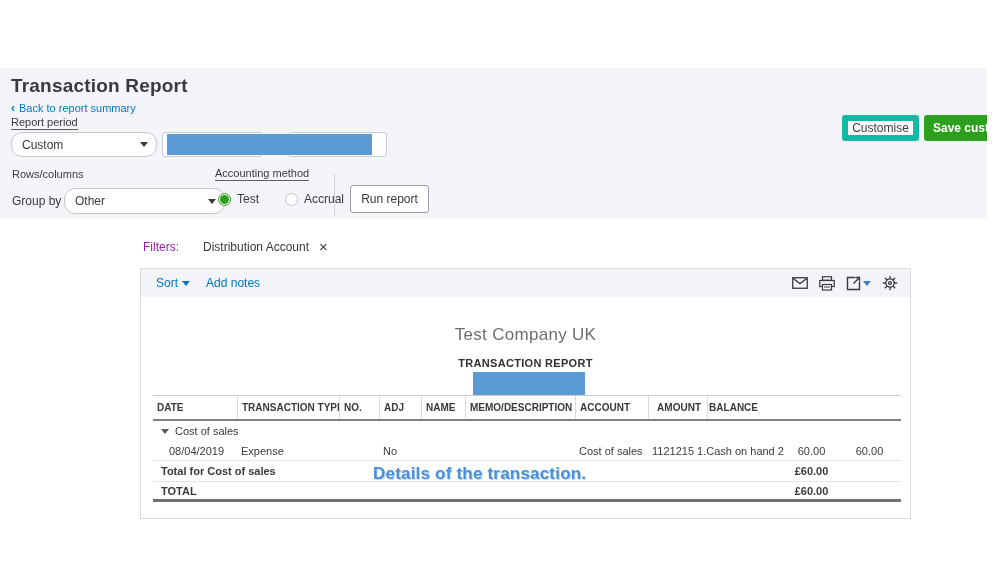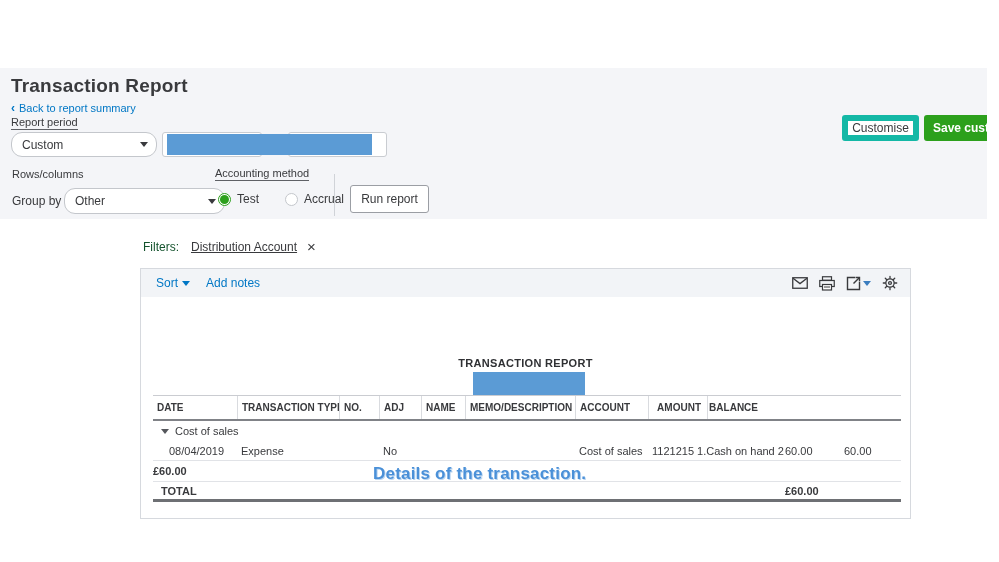--- a/index.html
+++ b/index.html
@@ -35,22 +35,22 @@
   .acct-method { position:absolute; left:215px; top:99px; font-size:11px; border-bottom:1px solid #5f6166; padding-bottom:1px; }
   .radio-row { position:absolute; left:218px; top:124px; display:flex; align-items:center; gap:6px; font-size:12px; }
   .radio { width:13px; height:13px; border-radius:50%; background:#fff; border:1px solid #c4c7cc; display:inline-flex; align-items:center; justify-content:center; cursor:pointer; }
   .radio.sel { border-color:#2ca01c; }
   .radio.sel::after { content:""; width:9px; height:9px; border-radius:50%; background:#2ca01c; }
   .radio-gap { width:14px; }
   .vdivider { position:absolute; left:334px; top:106px; width:1px; height:42px; background:#d0d3d8; }
 
   
   .filters { position:absolute; left:143px; top:239px; font-size:12px; display:flex; align-items:center; gap:8px; }
-  .filters .flabel { color:#14532d; }
-  .filters .fvalue { color:#393a3d; margin-left:4px;text-decoration:underline; }
+  .filters .flabel { color:#a21caf; }
+  .filters .fvalue { color:#393a3d; margin-left:16px; }
   .fclose { font-size:15px; color:#393a3d; line-height:1; cursor:pointer; margin-left:2px; }
 
   
   .panel { position:absolute; left:140px; top:268px; width:771px; height:251px; background:#fff; border:1px solid #d6d9de;padding-left:28px; }
   .ptoolbar { position:absolute; left:0; top:0; width:100%; height:28px; background:#f2f4f7; display:flex; align-items:center; padding:0 12px 0 15px; }
   .tb-link { color:#0077c5; font-size:12px; cursor:pointer; display:flex; align-items:center; gap:4px; }
   .tb-link + .tb-link { margin-left:16px; }
   .caret-blue { width:0; height:0; border-left:4px solid transparent; border-right:4px solid transparent; border-top:5px solid #0077c5; margin-top:1px; }
   .tb-icons { margin-left:auto; display:flex; align-items:center; gap:11px; }
   .tb-ic { cursor:pointer; display:flex; align-items:center; }
@@ -61,21 +61,21 @@
   .r-subtitle { left:332px; top:103px; width:112px; height:23px; }
 
   
   .tbl { position:absolute; left:12px; top:126px; width:748px; font-size:11px; }
   .trow { display:flex; align-items:center; }
   .thead { height:26px; border-top:1px solid #caccd1; border-bottom:2px solid #808287; font-size:10px; font-weight:bold; }
   .thead .cell { align-self:stretch; display:flex; align-items:center; border-left:1px solid #d9dbdf; padding-left:4px; }
   .thead .cell:first-child { border-left:none; }
   .thead .cell.num { justify-content:flex-end; padding-right:6px; }
   .cell { padding-left:4px; white-space:nowrap; overflow:hidden; }
-  .cell.num { text-align:left; padding-right:6px; padding-left:0; }
+  .cell.num { text-align:center; padding-right:6px; padding-left:0; }
   .c0{width:84px}.c1{width:102px}.c2{width:40px}.c3{width:42px}.c4{width:44px}.c5{width:110px}.c6{width:73px}.c7{width:137px}.c8{width:59px}.c9{width:57px}
   .cmerge { width:632px; }
   .grow-group { height:20px; }
   .gcaret { width:0; height:0; border-left:4px solid transparent; border-right:4px solid transparent; border-top:5px solid #55575c; margin:0 6px 0 8px; }
   .grow-data { height:20px; border-bottom:1px solid #e1e3e7; cursor:pointer; }
   .grow-data .c0 { padding-left:16px; }
   .grow-totalfor { height:21px; border-bottom:1px solid #e1e3e7; font-weight:bold; }
   .grow-total { height:17px; font-weight:bold; }
   .grow-totalfor .cmerge, .grow-total .cmerge { padding-left:8px; }
   .thickline { height:3px; background:#6e7074; margin-top:0; }
@@ -177,20 +177,21 @@
             <g stroke="#393a3d" stroke-width="1.6" fill="none" stroke-linecap="round">
               <circle cx="10" cy="10" r="5.2"></circle>
               <circle cx="10" cy="10" r="1.8"></circle>
               <path d="M10 1.6v2.6M10 15.8v2.6M1.6 10h2.6M15.8 10h2.6M4.1 4.1l1.9 1.9M14 14l1.9 1.9M15.9 4.1L14 6M6 14l-1.9 1.9"></path>
             </g>
           </svg>
       </span>
     </span>
   </div>
 
+  <div class="company">Test Company UK</div>
   <div class="rpt-title">TRANSACTION REPORT</div>
   <div class="redact r-subtitle"></div>
 
   <div class="tbl">
 
     <div class="trow thead">
       <span class="cell c0">DATE</span>
       <span class="cell c1">TRANSACTION TYPE</span>
       <span class="cell c2">NO.</span>
       <span class="cell c3">ADJ</span>
@@ -213,20 +214,21 @@
       <span class="cell c3">No</span>
       <span class="cell c4"></span>
       <span class="cell c5"></span>
       <span class="cell c6">Cost of sales</span>
       <span class="cell c7">1121215 1.Cash on hand 2</span>
       <span class="cell c8 num">60.00</span>
       <span class="cell c9 num">60.00</span>
     </div>
 
     <div class="trow grow-totalfor">
+      <span class="cell cmerge">Total for Cost of sales</span>
       <span class="cell c8 num">£60.00</span>
       <span class="cell c9 num"></span>
     </div>
 
     <div class="trow grow-total">
       <span class="cell cmerge">TOTAL</span>
       <span class="cell c8 num">£60.00</span>
       <span class="cell c9 num"></span>
     </div>
 

